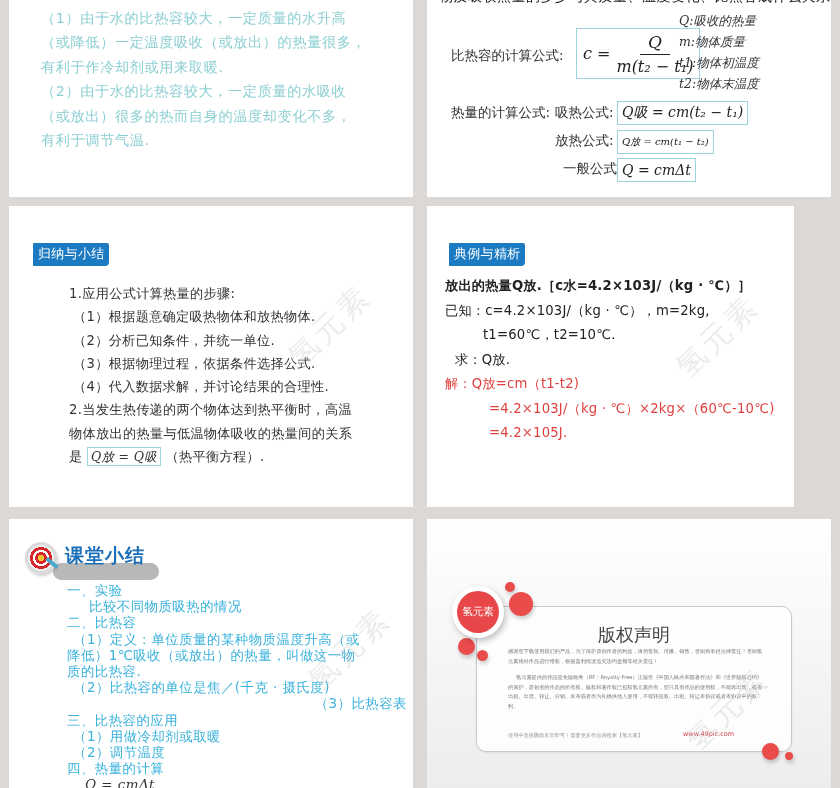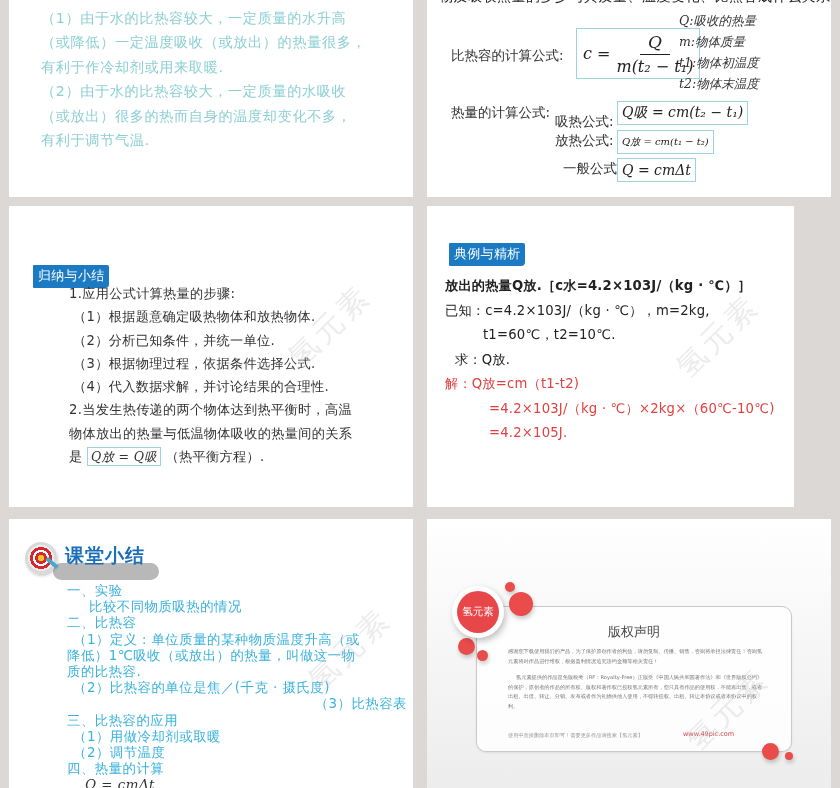--- a/index.html
+++ b/index.html
@@ -46,21 +46,21 @@
   
   .s5-title { position: absolute; left: 56px; top: 24px; font-size: 19px; font-weight: bold; color: #1b6fb8; letter-spacing: 1px; }
   .s5-bar { position: absolute; left: 44px; top: 44px; width: 106px; height: 17px; border-radius: 9px; background: #b8b8b8; }
   .target { position: absolute; left: 16px; top: 23px; width: 32px; height: 32px; border-radius: 50%; background: radial-gradient(circle, #f2c230 0 3px, #d8262e 3px 6px, #ffffff 6px 8px, #d8262e 8px 11px, #eeeeee 11px 13px, #d9d9d9 13px); box-shadow: 1px 2px 3px rgba(0,0,0,0.2); }
   .arrow { position: absolute; left: 36px; top: 42px; width: 14px; height: 4px; background: #4aa6c9; transform: rotate(40deg); }
   .s5-body { position: absolute; left: 58px; top: 64px; width: 340px; font-size: 13.4px; color: #3ab2dc; line-height: 16.2px; letter-spacing: 0.5px; }
   .s5-body div { white-space: nowrap; }
 
   
   .s6-card { position: absolute; left: 49px; top: 87px; width: 316px; height: 146px; border: 1px solid #c9c9c9; border-radius: 10px; background: rgba(255,255,255,0.85); box-shadow: 0 1px 2px rgba(0,0,0,0.08); }
-  .s6-title { position: absolute; left: 0; width: 100%; top: 16px; text-align: center; font-size: 13px; color: #444; }
+  .s6-title { position: absolute; left: 0; width: 100%; top: 16px; text-align: center; font-size: 18px; color: #444; }
   .s6-p { position: absolute; left: 31px; width: 256px; font-size: 5.2px; color: #777; line-height: 9.5px; }
   .s6-foot { position: absolute; left: 31px; top: 125px; font-size: 5.2px; color: #999; }
   .s6-url { position: absolute; left: 206px; top: 123px; font-size: 6.5px; color: #d8404a; }
   .dot { position: absolute; border-radius: 50%; background: #ea4b4b; box-shadow: 1px 3px 4px rgba(0,0,0,0.2); }
   .logo { position: absolute; left: 25px; top: 67px; width: 52px; height: 52px; border-radius: 50%; background: #fff; box-shadow: 2px 3px 6px rgba(0,0,0,0.25); }
   .logo-inner { position: absolute; left: 5px; top: 5px; width: 42px; height: 42px; border-radius: 50%; background: #e8474a; color: #fff; font-size: 10.5px; display: flex; align-items: center; justify-content: center; }
 
   .watermark { position: absolute; font-size: 30px; color: rgba(200,200,200,0.35); transform: rotate(-45deg); pointer-events: none; white-space: nowrap; letter-spacing: 4px; }
 </style>
 </head>
@@ -87,30 +87,30 @@
       <span class="den">m(t₂ − t₁)</span>
     </span>
   </div>
   <div class="legend">
     <div>Q:吸收的热量</div>
     <div>m:物体质量</div>
     <div>t1:物体初温度</div>
     <div>t2:物体末温度</div>
   </div>
   <div class="s2-label" style="left:24px; top:114px;">热量的计算公式:</div>
-  <div class="s2-label" style="left:128px; top:123px;">吸热公式:</div>
+  <div class="s2-label" style="left:128px; top:114px;">吸热公式:</div>
   <div class="formula-box" style="left:190px; top:111px; height:24px; padding:0 4px; font-size:14px;">Q吸 = cm(t₂ − t₁)</div>
   <div class="s2-label" style="left:128px; top:142px;">放热公式:</div>
   <div class="formula-box" style="left:190px; top:140px; height:24px; padding:0 4px; font-size:10px;">Q放 = cm(t₁ − t₂)</div>
   <div class="s2-label" style="left:136px; top:170px;">一般公式:</div>
   <div class="formula-box" style="left:190px; top:168px; height:24px; padding:0 4px; font-size:14px;">Q = cmΔt</div>
 </div>
 
 <div class="slide" id="s3">
-  <div class="tag" style="left:24px; top:37px;margin-top:22px;">归纳与小结</div>
+  <div class="tag" style="left:24px; top:37px;">归纳与小结</div>
   <div class="s3-body">
     <div>1.应用公式计算热量的步骤:</div>
     <div class="indent">（1）根据题意确定吸热物体和放热物体.</div>
     <div class="indent">（2）分析已知条件，并统一单位.</div>
     <div class="indent">（3）根据物理过程，依据条件选择公式.</div>
     <div class="indent">（4）代入数据求解，并讨论结果的合理性.</div>
     <div>2.当发生热传递的两个物体达到热平衡时，高温</div>
     <div>物体放出的热量与低温物体吸收的热量间的关系</div>
     <div>
       <span>是</span>

